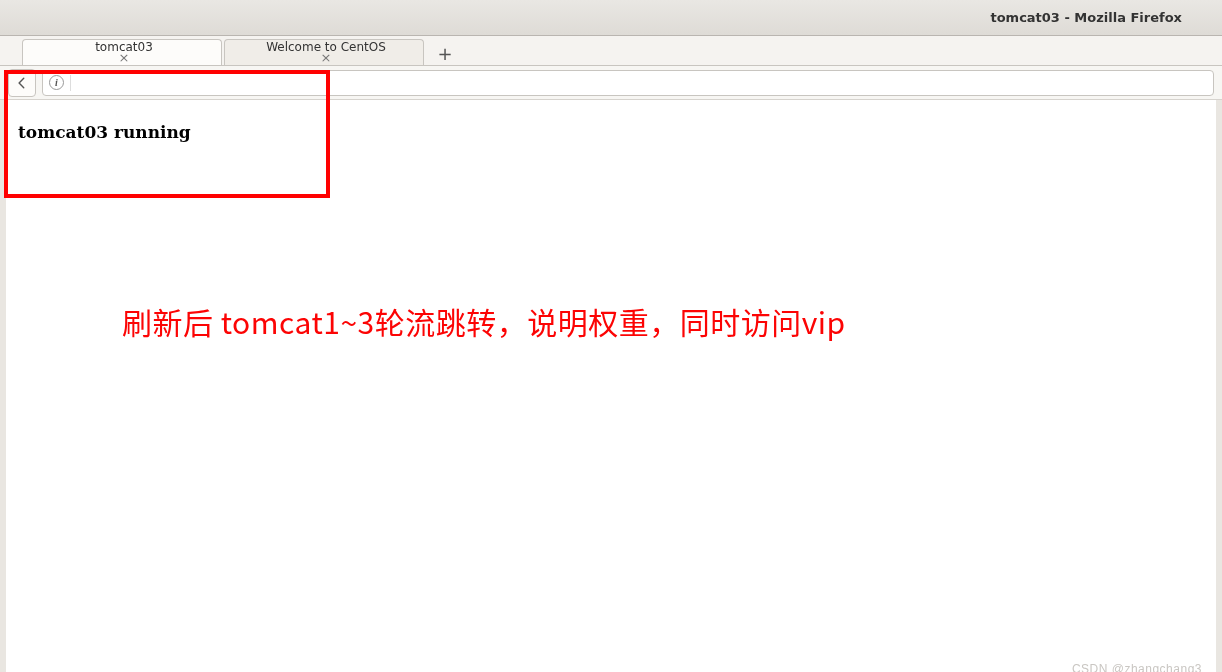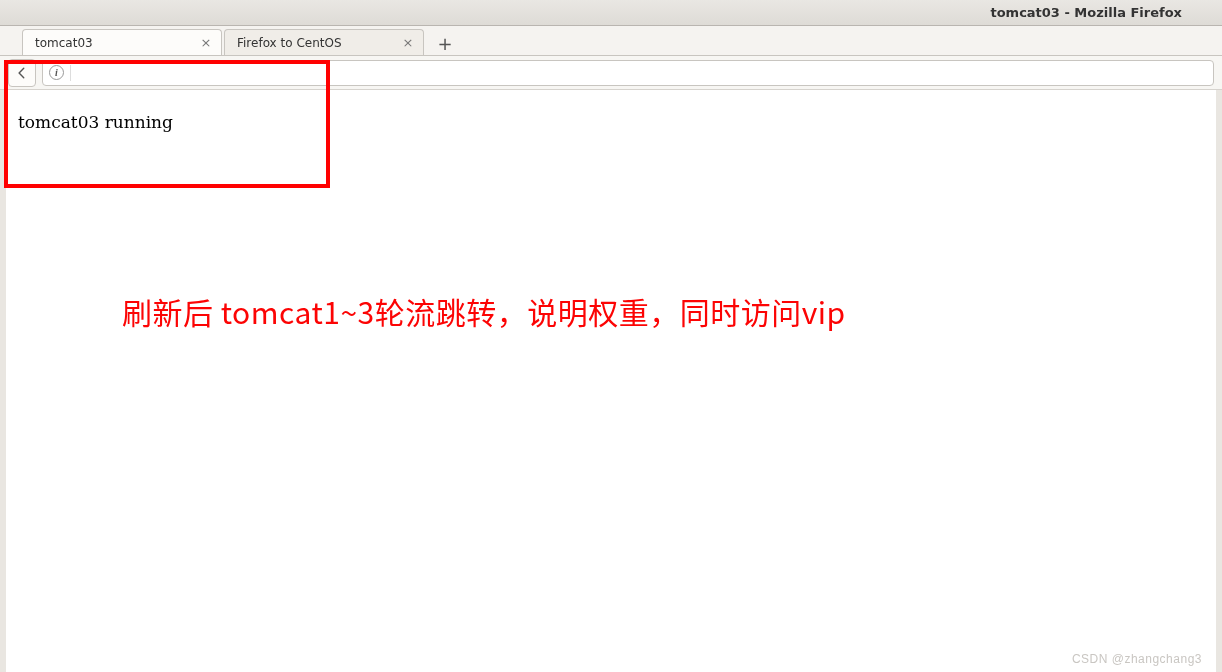--- a/index.html
+++ b/index.html
@@ -1,19 +1,19 @@
 <!DOCTYPE html>
 <html><head>
   <meta charset="utf-8">
   <style>
     * { margin: 0; padding: 0; box-sizing: border-box; }
     html, body { width: 1222px; height: 672px; font-family: "DejaVu Sans", "Liberation Sans", Arial, sans-serif; background: #fff; overflow: hidden; }
 
     .window-title-bar {
-      height: 26px;
+      height: 36px;
       background: linear-gradient(#e9e7e3, #dedbd6);
       border-bottom: 1px solid #b9b5b0;
       display: flex;
       align-items: center;
       justify-content: flex-end;
       padding: 0 10px;
       font-size: 13px;
       color: #333;
     }
     .window-title-text { font-weight: bold; margin-right: 30px; }
@@ -36,20 +36,21 @@
       border-top-left-radius: 4px;
       border-top-right-radius: 4px;
       display: flex;
       align-items: center;
       padding: 0 8px 0 12px;
       font-size: 12px;
       color: #333;
       margin-right: 2px;
       cursor: pointer;
       position: relative;
+      flex-direction: column;
     }
     .tab.active { background: #fdfcfa; z-index: 2; }
     .tab-label { flex: 1; white-space: nowrap; overflow: hidden; text-overflow: ellipsis; }
     .tab-close {
       width: 14px; height: 14px; line-height: 14px; text-align: center;
       color: #777; font-size: 13px; cursor: pointer; border-radius: 2px;
     }
     .new-tab-btn {
       width: 26px; height: 24px; display: flex; align-items: center; justify-content: center;
       font-size: 18px; color: #555; cursor: pointer; margin-left: 6px;
@@ -90,21 +91,21 @@
       position: relative;
       width: 100%;
       height: calc(672px - 26px - 30px - 34px);
       background: #fff;
       border-left: 6px solid #e9e6e1;
       border-right: 6px solid #e9e6e1;
     }
     .page-text {
       position: absolute; top: 22px; left: 12px;
       font-family: "DejaVu Serif","Liberation Serif","Times New Roman",serif;
-      font-size: 17px; color: #000;
+      font-size: 17px; color: #000; font-weight: bold;
     }
 
     .red-box {
       position: absolute; top: -30px; left: -2px;
       width: 326px; height: 128px;
       border: 4px solid #f00; pointer-events: none;
     }
 
     .annotation {
       position: absolute; top: 185px; left: 116px; right: 120px;
@@ -125,21 +126,21 @@
 <div class="window-title-bar">
   <span class="window-title-text">tomcat03 - Mozilla Firefox</span>
 </div>
 
 <div class="tab-strip">
   <div class="tab active">
     <span class="tab-label">tomcat03</span>
     <span class="tab-close">×</span>
   </div>
   <div class="tab">
-    <span class="tab-label">Firefox to CentOS</span>
+    <span class="tab-label">Welcome to CentOS</span>
     <span class="tab-close">×</span>
   </div>
   <div class="new-tab-btn">
     <span>+</span>
   </div>
 </div>
 
 <div class="nav-row">
   <div class="nav-btn">
     <svg viewBox="0 0 24 24">

